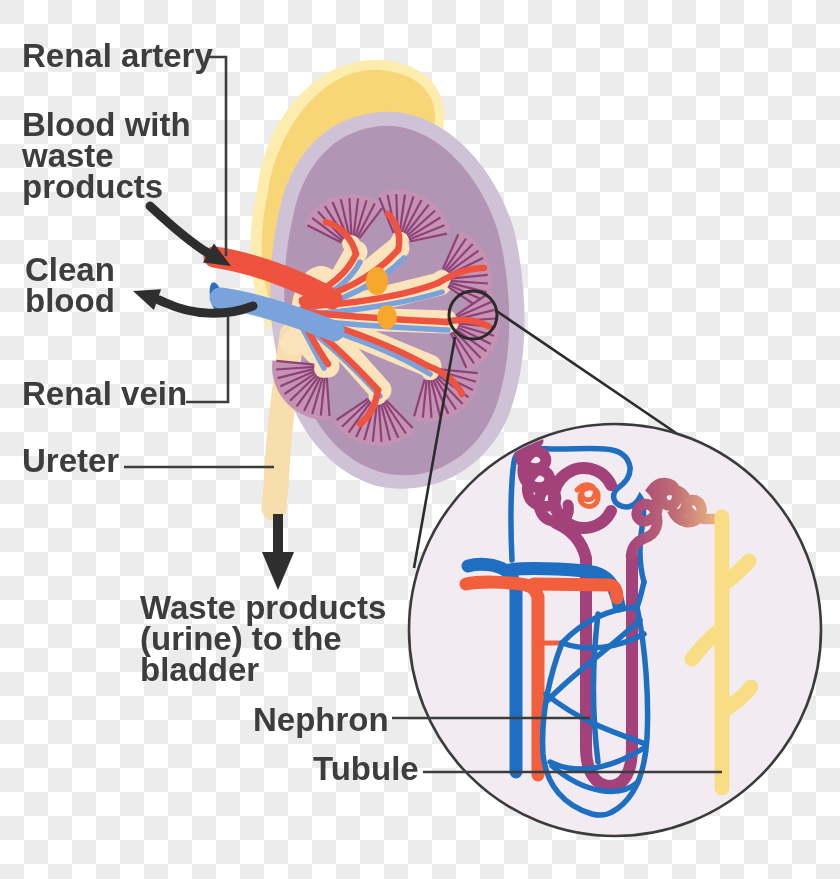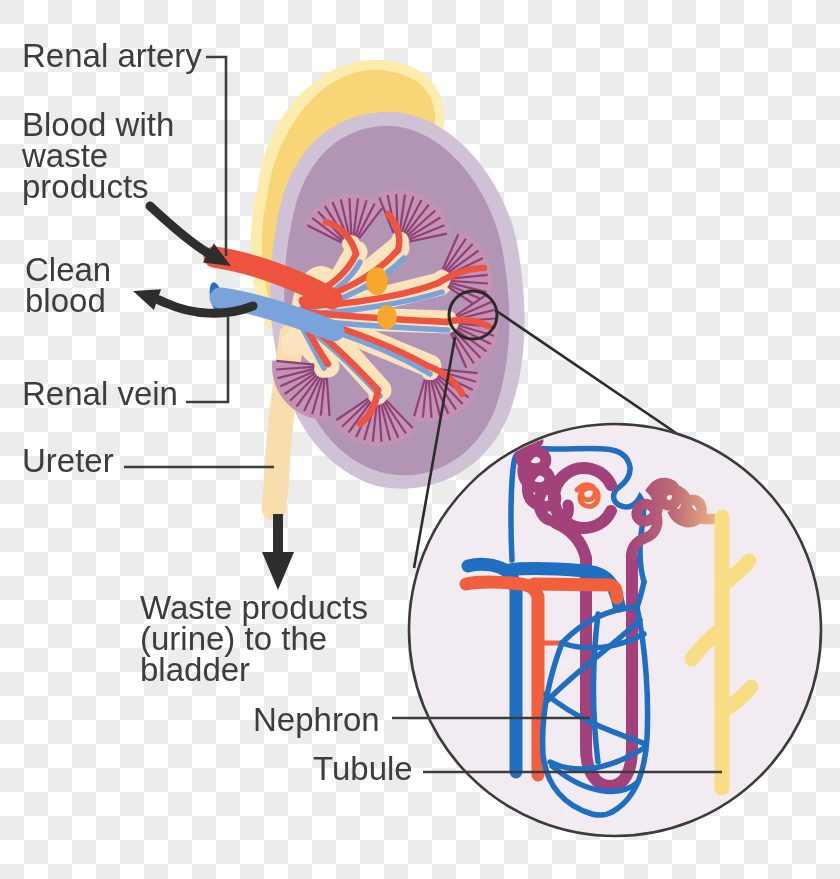--- a/index.html
+++ b/index.html
@@ -1,18 +1,18 @@
 <!DOCTYPE html>
 <html><head>
 <meta charset="utf-8">
 <style>
   html,body{margin:0;padding:0;}
   body{width:840px;height:879px;overflow:hidden;background:#fff;}
   .stage{position:relative;width:840px;height:879px;
-    font-family:"Liberation Sans", sans-serif;}
+    font-family:"Liberation Sans", sans-serif;font-weight:bold;}
   svg text{font-family:"Liberation Sans", sans-serif;font-size:33px;fill:#3d3d3d;}
   .tube{fill:none;}
   .lbl-line{stroke:#3d3d3d;stroke-width:2.6;fill:none;}
 </style>
 </head>
 <body>
 
 <div class="stage">
 <svg width="840" height="879" viewBox="0 0 840 879">
   <defs>

